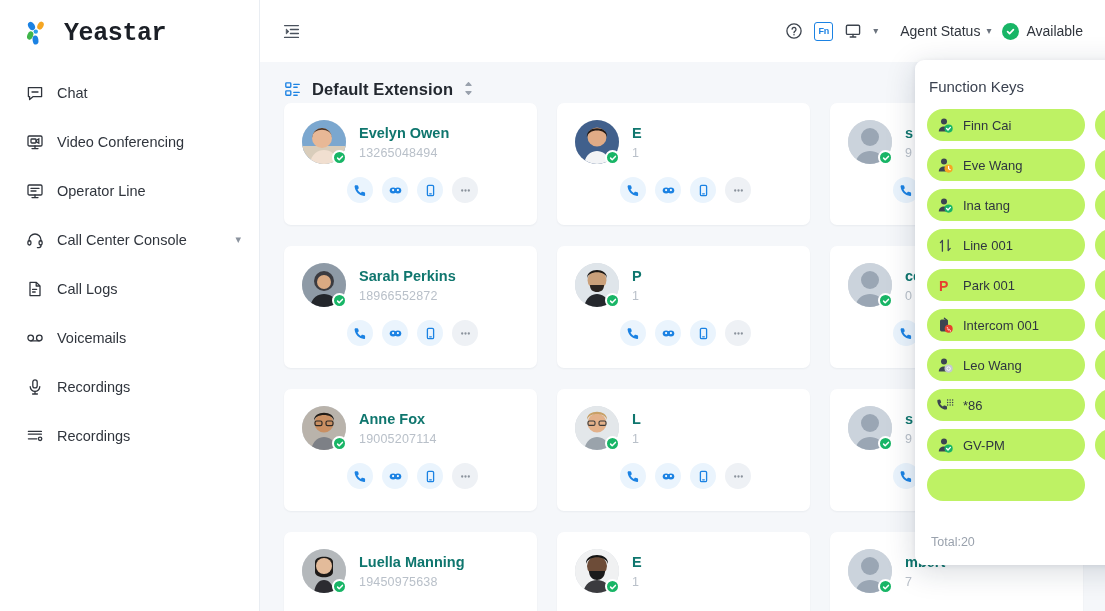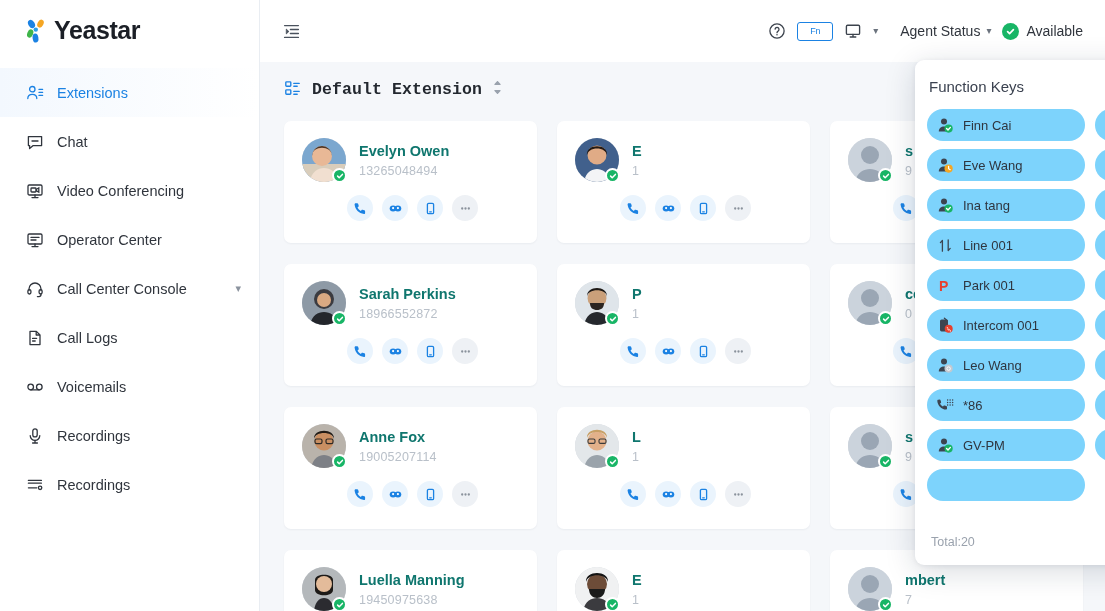--- a/index.html
+++ b/index.html
@@ -12,22 +12,22 @@
   }
   .app{ position:relative; width:1105px; height:611px; display:flex; }
 
   
   .sidebar{
     width:260px; height:611px; background:#ffffff;
     border-right:1px solid #e9edf2; flex:0 0 260px;
     position:relative; z-index:4;
   }
   .logo{
-    display:flex; align-items:flex-start; gap:2px;
-    padding:16px 0 14px 22px; height:62px;
+    display:flex; align-items:flex-end; gap:12px;
+    padding:16px 0 14px 22px; height:62px;font-family:Liberation Mono, monospace;
   }
   .logo-mark{ width:30px; height:30px; position:relative; flex:0 0 30px;}
   .logo-text{ font-size:25px; font-weight:600; letter-spacing:-.4px; color:#1b1f26; }
   .nav{ padding-top:6px; }
   .nav-item{
     display:flex; align-items:center; gap:13px;
     height:49px; padding:0 18px 0 26px; cursor:pointer;
     font-size:14.5px; color:#30353d; position:relative;
   }
   .nav-item .ico{ width:18px; height:18px; flex:0 0 18px; display:flex; align-items:center; justify-content:center; }
@@ -40,35 +40,35 @@
   
   .main{ flex:1 1 auto; height:611px; position:relative; background:#f5f7fa; }
   .topbar{
     height:62px; background:#fff; display:flex; align-items:center;
     padding:0 22px 0 18px; position:relative; z-index:3;
   }
   .collapse-btn{ width:26px; height:26px; display:flex; align-items:center; justify-content:center; cursor:pointer; color:#4a525d;}
   .topbar-right{ margin-left:auto; display:flex; align-items:center; gap:11px; font-size:14px; color:#30353d; }
   .tb-ico{ display:flex; align-items:center; justify-content:center; cursor:pointer; color:#3c434d;}
   .fn-box{
-    width:36px; height:19px; border:1.6px solid #1b82e3; border-radius:3px;
-    color:#1b82e3; font-size:9px; font-weight:400; display:flex;
+    width:19px; height:19px; border:1.6px solid #1b82e3; border-radius:3px;
+    color:#1b82e3; font-size:9px; font-weight:700; display:flex;
     align-items:center; justify-content:center; cursor:pointer; letter-spacing:-.3px;
   }
   .chev{ font-size:10px; color:#6b737e; line-height:1; }
   .agent-status{ display:flex; align-items:center; gap:6px; cursor:pointer; white-space:nowrap;margin-left:11px;}
   .avail{ display:flex; align-items:center; gap:7px; cursor:pointer; white-space:nowrap;}
   .avail-dot{
     width:17px; height:17px; border-radius:50%; background:#18b566;
     display:flex; align-items:center; justify-content:center;
   }
 
   
   .content{ position:absolute; inset:62px 0 0 0; padding:18px 22px 0 24px; overflow:hidden;}
-  .section-head{ display:flex; align-items:flex-start; gap:11px; margin-bottom:22px;font-family:Liberation Mono, monospace; }
+  .section-head{ display:flex; align-items:center; gap:11px; margin-bottom:4px; }
   .grid-ico{ display:flex; }
   .section-title{ font-size:16.5px; font-weight:700; color:#23282f; letter-spacing:.1px;}
   .sort-ico{ color:#9aa2ad; font-size:13px; line-height:1; cursor:pointer;}
 
   .cards{ display:grid; grid-template-columns:repeat(3,1fr); gap:21px 20px; }
   .card{
     background:#fff; border-radius:7px; padding:17px 18px 14px 18px;
     box-shadow:0 1px 2px rgba(22,37,66,.05); height:122px;
   }
   .card-top{ display:flex; align-items:center; gap:13px;}
@@ -104,21 +104,21 @@
     display:flex; align-items:center; padding:18px 18px 10px 14px;
   }
   .modal-title{ font-size:15px; color:#3b4250; }
   .modal-body{
     flex:1 1 auto; padding:4px 12px 0 12px;
     display:grid; grid-template-columns:1fr 1fr; gap:8px 10px;
     align-content:start;
   }
   .fk{
     display:flex; align-items:center; gap:9px; height:32px;
-    background:#7dd3fc; border-radius:16px; padding:0 12px 0 10px;
+    background:#bef264; border-radius:16px; padding:0 12px 0 10px;
     cursor:pointer; overflow:hidden;
   }
   .fk-ico{ width:17px; height:17px; flex:0 0 17px; display:flex; align-items:center; justify-content:center;}
   .fk-label{ font-size:13px; color:#2f3640; white-space:nowrap; overflow:hidden; text-overflow:ellipsis;}
   .fk.empty{ cursor:default; }
   .modal-foot{
     height:46px; display:flex; align-items:center;
     padding:0 16px 0 16px; font-size:12.5px; color:#9aa2ad;
   }
 </style>
@@ -136,30 +136,20 @@
           <ellipse cx="8.2" cy="17.5" rx="2.9" ry="4.2" fill="#3fb54a" transform="rotate(22 8.2 17.5)"></ellipse>
           <ellipse cx="13.5" cy="22" rx="2.9" ry="4.6" fill="#1b82e3" transform="rotate(-8 13.5 22)"></ellipse>
           <circle cx="13.8" cy="13.6" r="2.2" fill="#2a9fe8"></circle>
         </svg>
       </span>
       <span class="logo-text">Yeastar</span>
     </div>
 
     <nav class="nav">
 
-      <div class="nav-item active">
-        <span class="ico">
-          <svg width="18" height="18" viewBox="0 0 18 18" fill="none" stroke="#1b82e3" stroke-width="1.3" stroke-linecap="round">
-            <circle cx="6.3" cy="5.2" r="2.7"></circle>
-              <path d="M1.8 14.6c0-2.6 2-4.3 4.5-4.3s4.5 1.7 4.5 4.3"></path>
-            <path d="M13 5.4h3.6M13 8.4h3.6M13 11.4h3.6"></path>
-          </svg>
-          </span>
-        <span class="nav-label">Extensions</span>
-      </div>
 
 
       <div class="nav-item">
         <span class="ico">
           <svg width="18" height="18" viewBox="0 0 18 18" fill="none" stroke="#30353d" stroke-width="1.3" stroke-linejoin="round">
             <path d="M2.4 3.6h13.2v9H7.2L3.6 15.6v-3H2.4z"></path>
               <path d="M6 8h6" stroke-linecap="round"></path>
           </svg>
           </span>
         <span class="nav-label">Chat</span>
@@ -178,21 +168,21 @@
       </div>
 
       <div class="nav-item">
         <span class="ico">
           <svg width="18" height="18" viewBox="0 0 18 18" fill="none" stroke="#30353d" stroke-width="1.3">
             <rect x="2" y="3" width="14" height="10" rx="1.3"></rect>
               <path d="M9 13v2.6M6 15.6h6" stroke-linecap="round"></path>
             <path d="M5 6.4h8M5 9h5" stroke-linecap="round"></path>
           </svg>
           </span>
-        <span class="nav-label">Operator Center</span>
+        <span class="nav-label">Operator Line</span>
       </div>
 
       <div class="nav-item">
         <span class="ico">
           <svg width="18" height="18" viewBox="0 0 18 18" fill="none" stroke="#30353d" stroke-width="1.3" stroke-linecap="round">
             <path d="M3 10.5V9a6 6 0 0112 0v1.5"></path>
             <rect x="1.9" y="9.6" width="3" height="4.4" rx="1.4"></rect>
             <rect x="13.1" y="9.6" width="3" height="4.4" rx="1.4"></rect>
             <path d="M15 14v.6a2 2 0 01-2 2h-1.6"></path>
           </svg>

